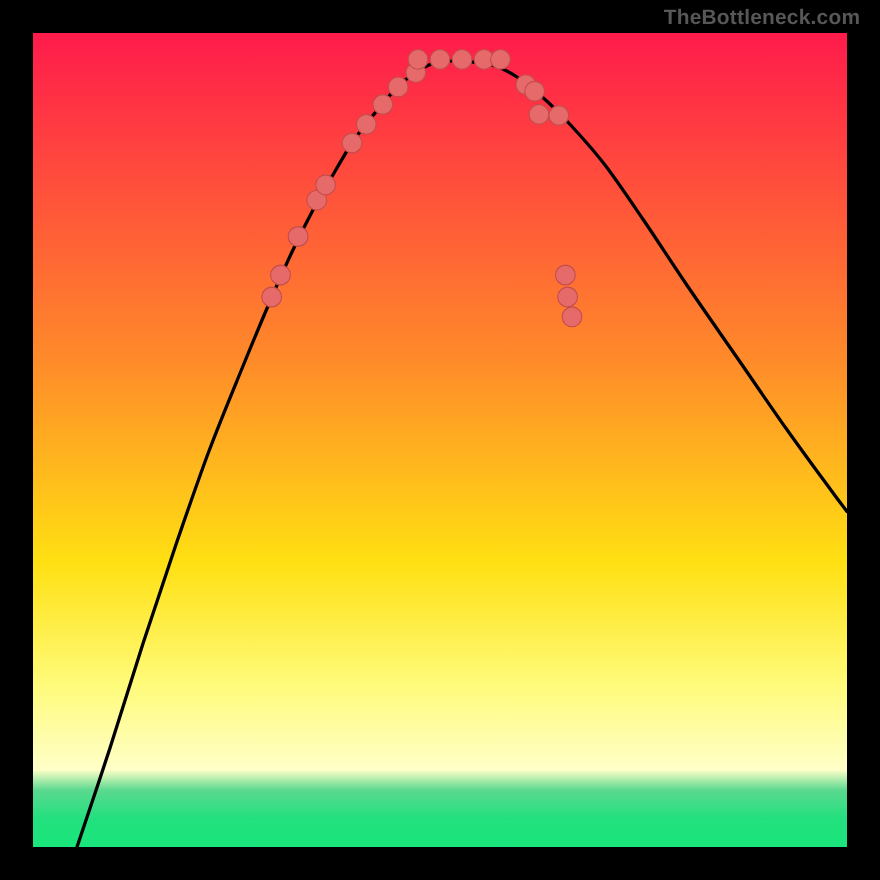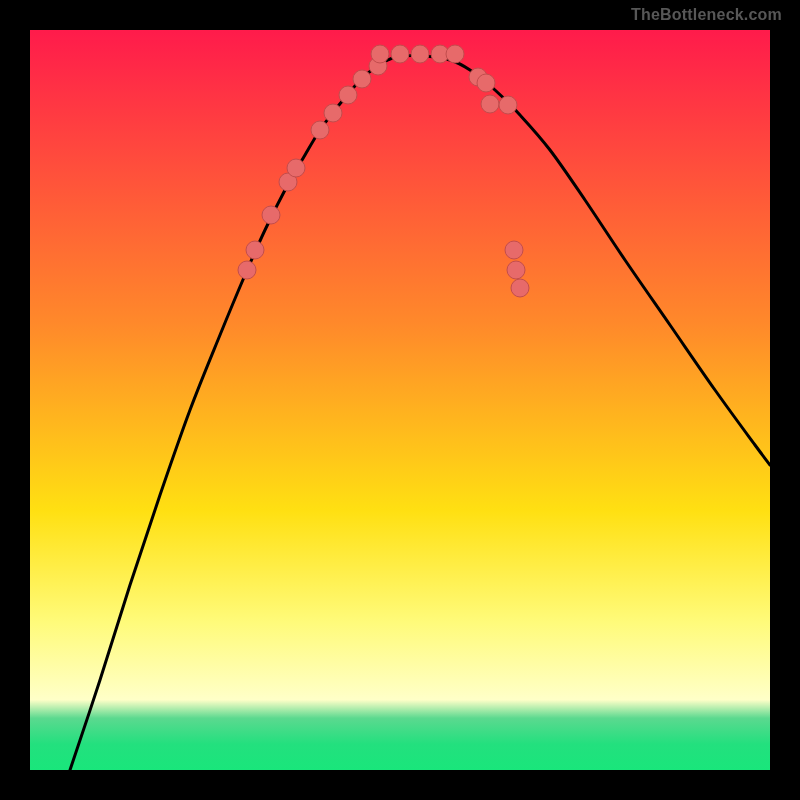--- a/index.html
+++ b/index.html
@@ -15,21 +15,21 @@
     position: relative;
     width: 800px;
     height: 800px;
     background: #000;
   }
   .watermark {
     position: absolute;
     top: 6px;
     right: 18px;
     color: #575757;
-    font-size: 16px;
+    font-size: 19px;
     font-weight: 600;
     letter-spacing: 0.2px;
     z-index: 10;
   }
   .plot {
     position: absolute;
     left: 30px;
     top: 30px;
     width: 740px;
     height: 740px;

